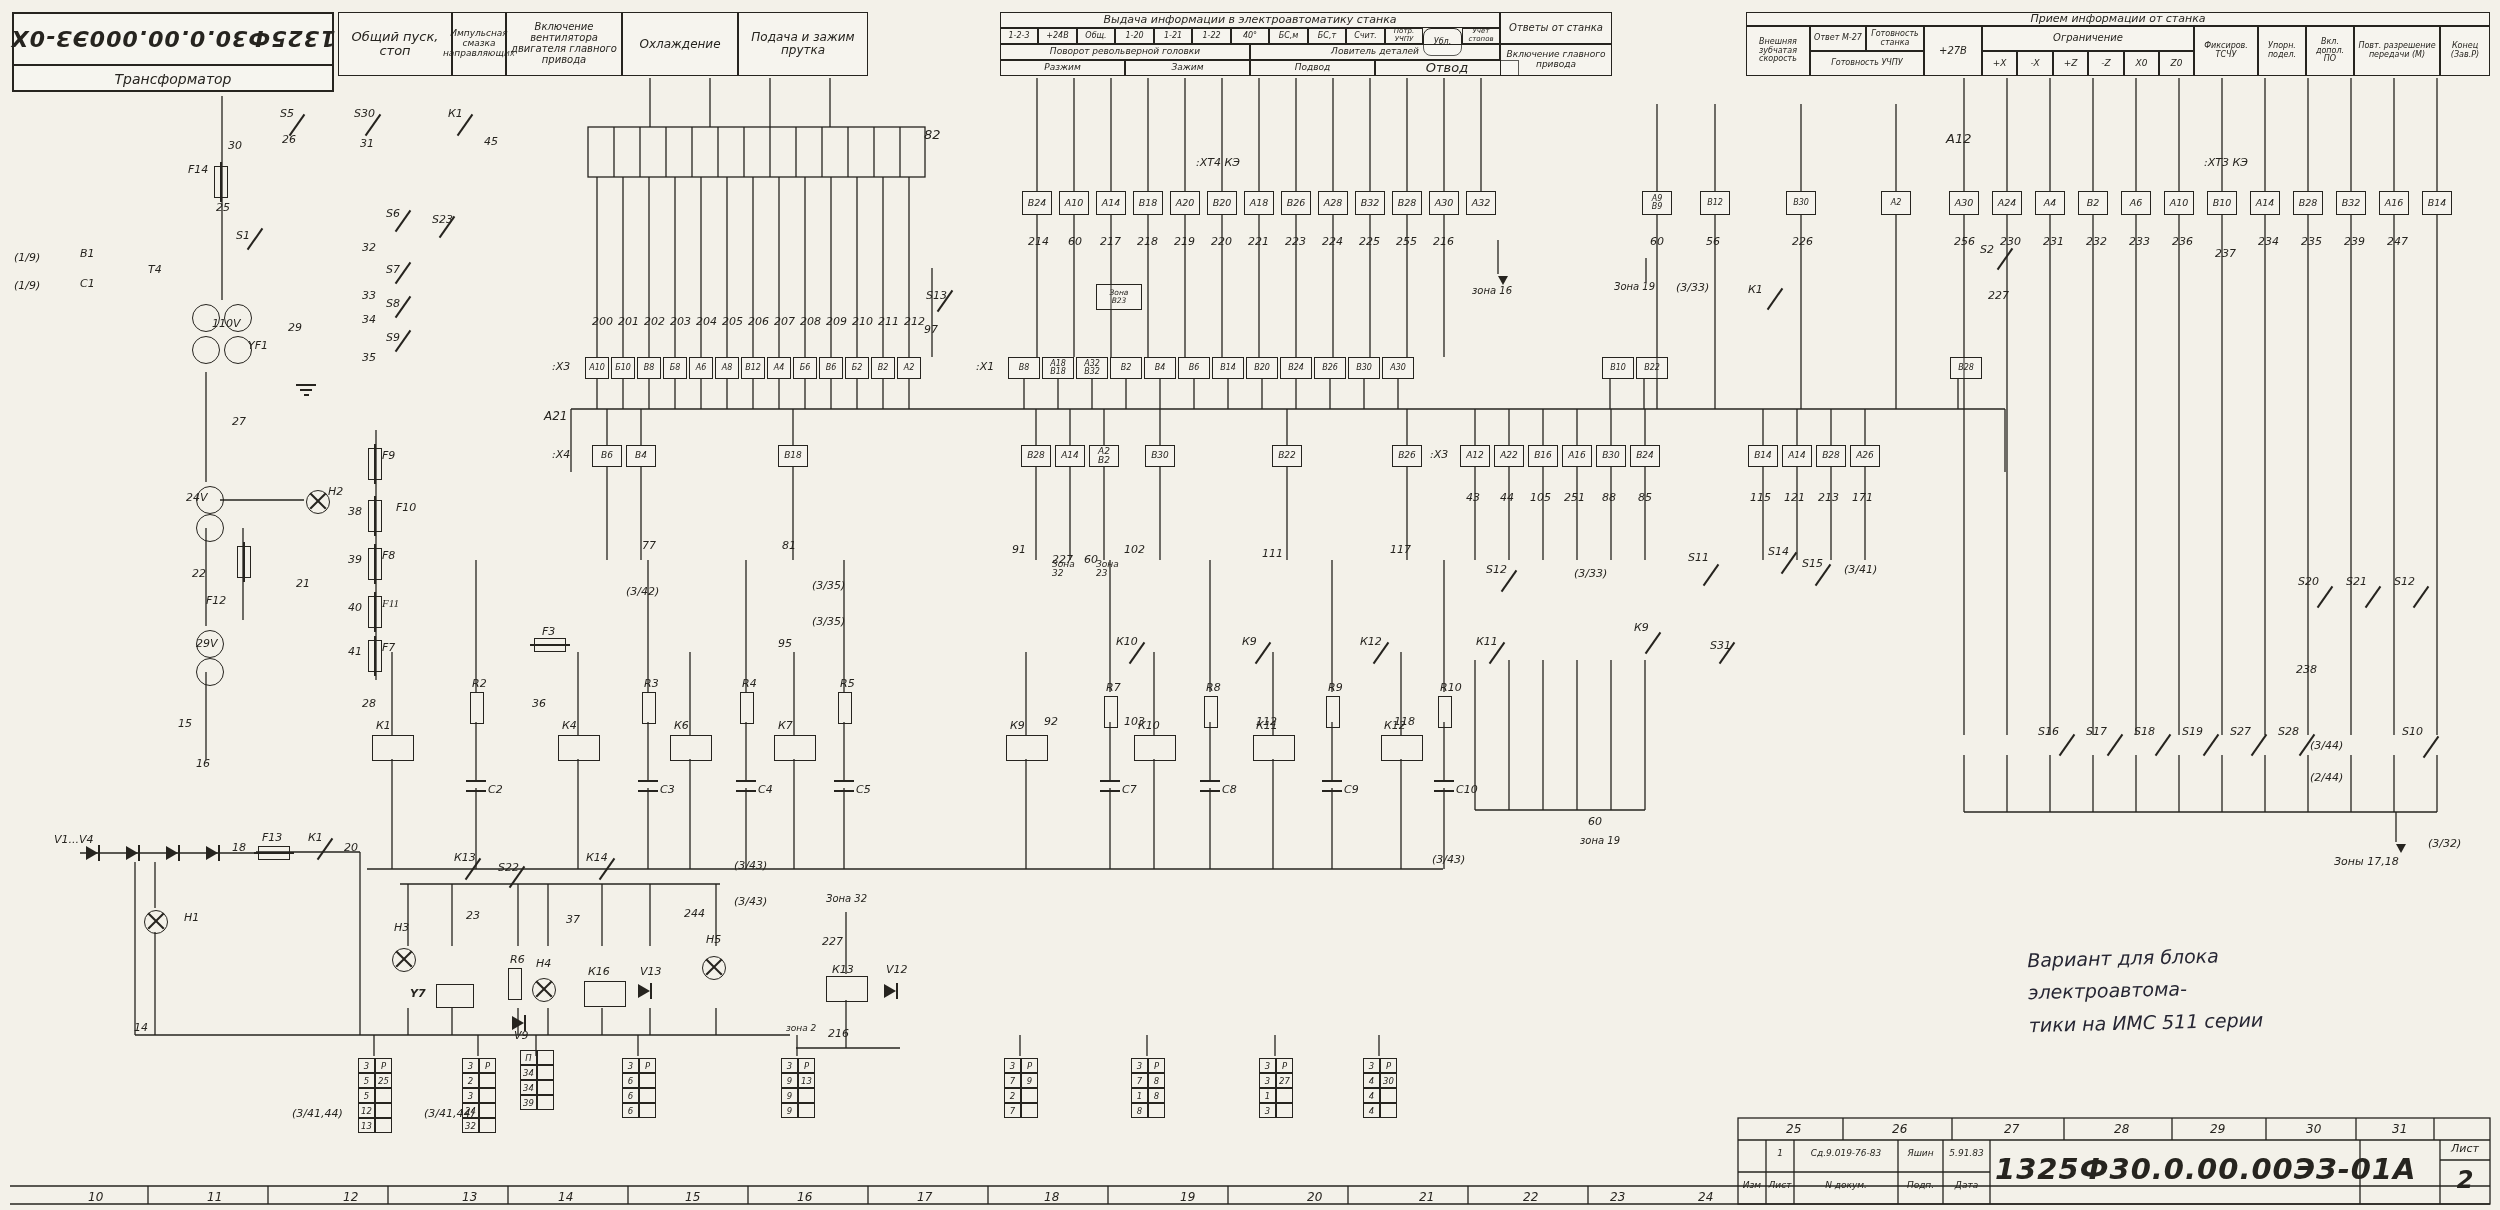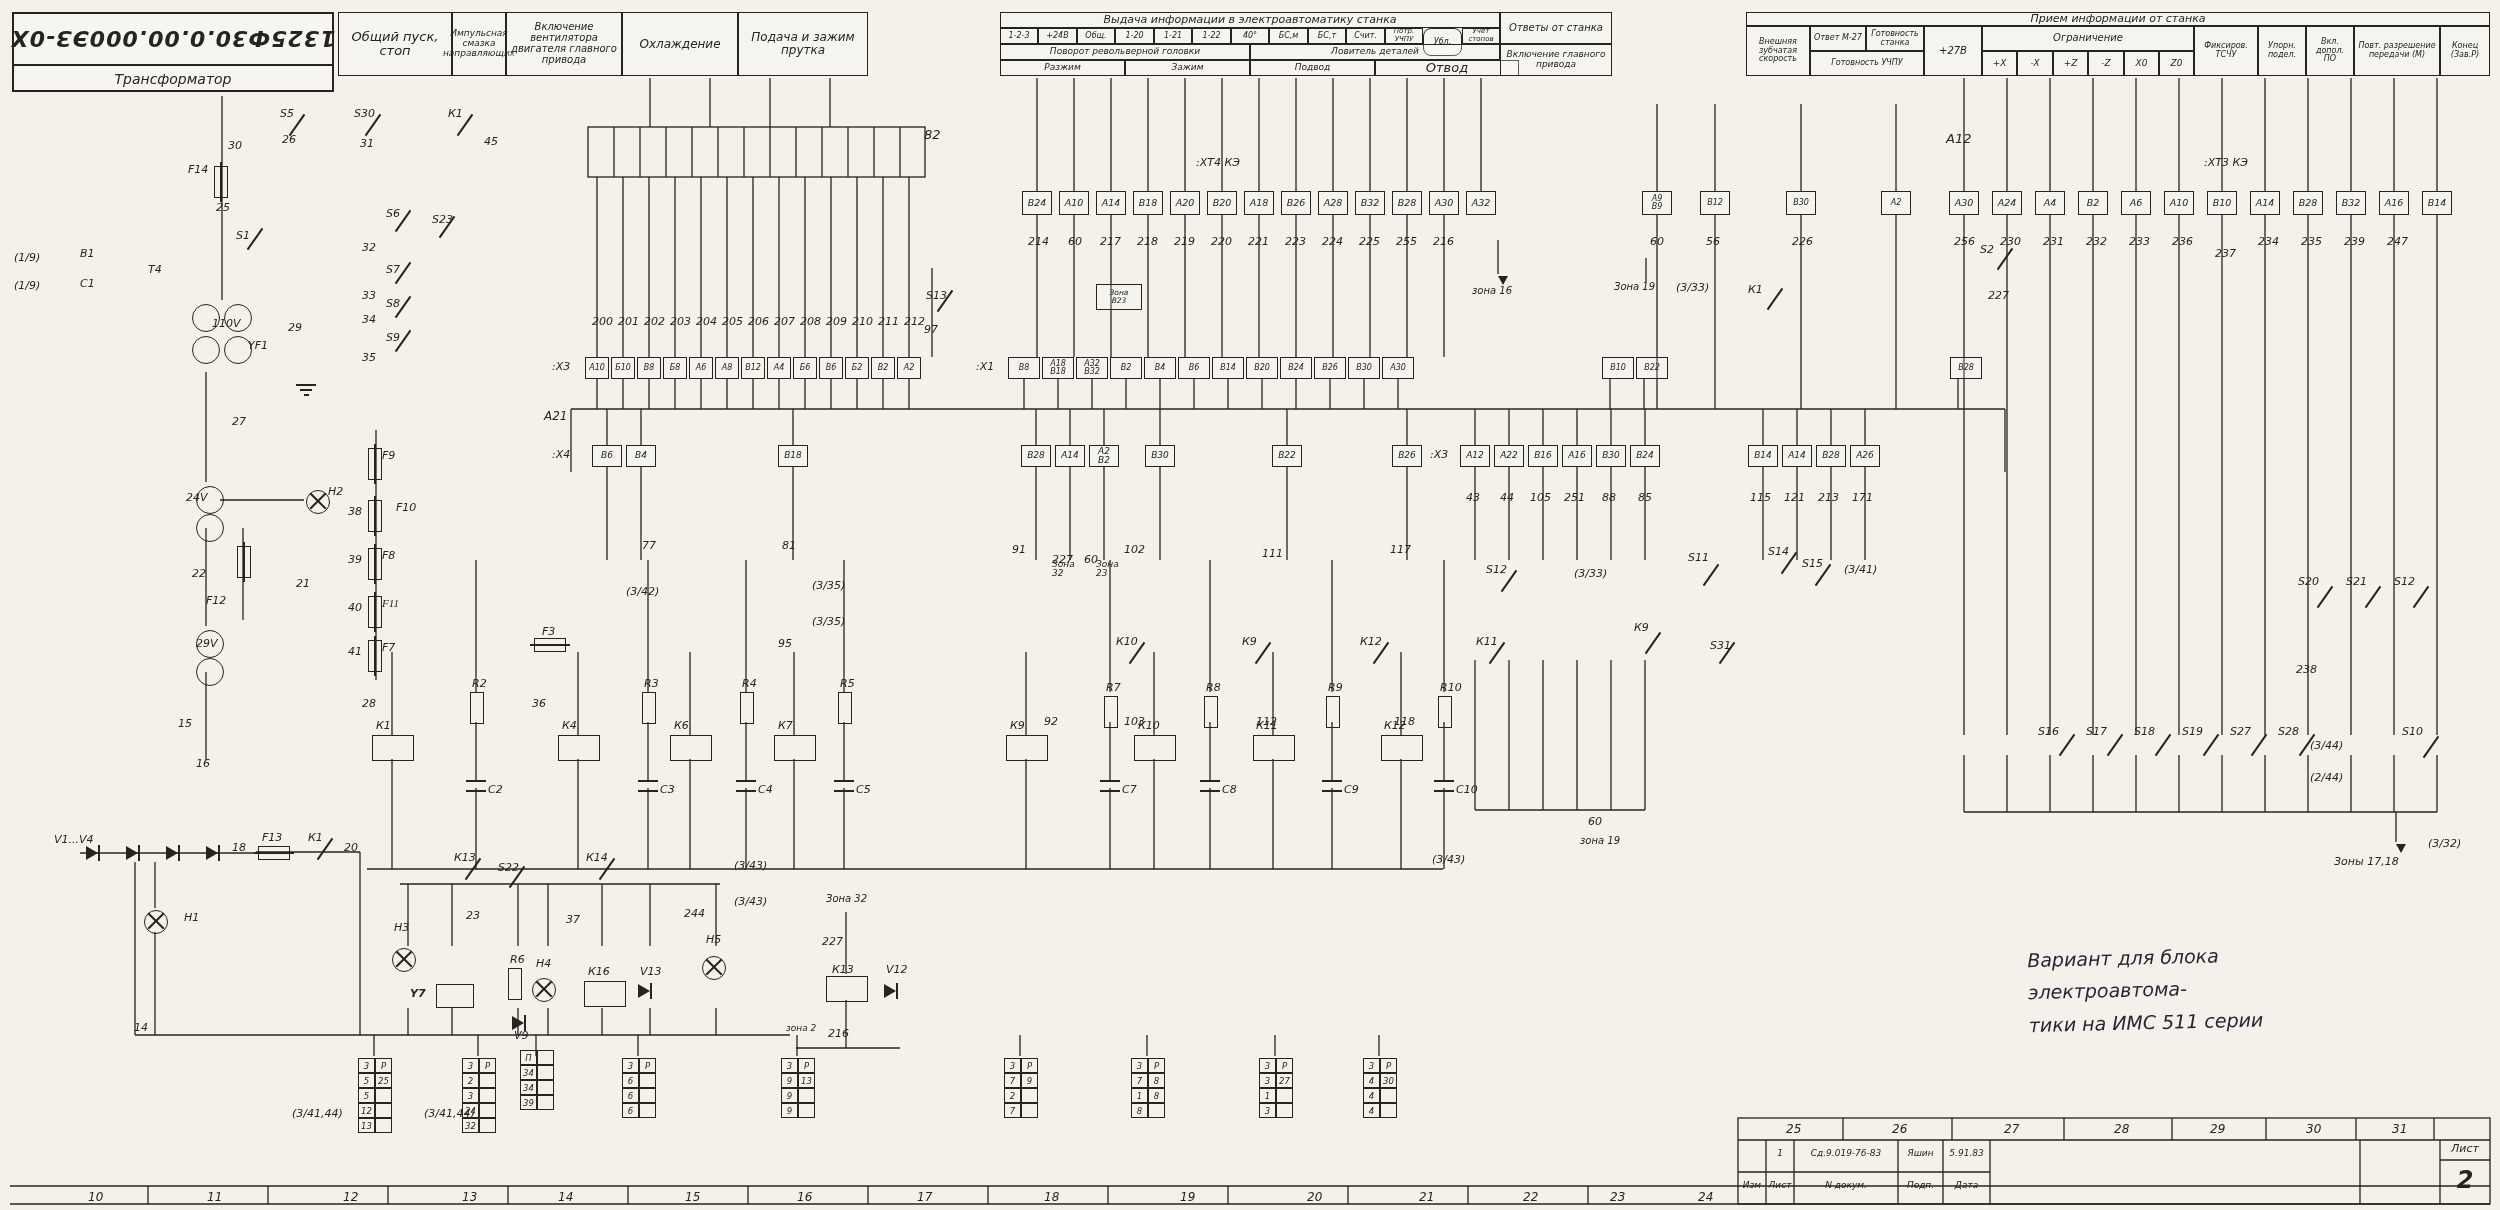--- a/index.html
+++ b/index.html
@@ -358,20 +358,21 @@
   <div class="stamp">
     <div class="stamp-code">1325Ф30.0.00.000ЭЗ-0Х</div>
     <div class="stamp-name">Трансформатор</div>
   </div>
 
   <div class="note">
     <div>Вариант для блока электроавтома-</div>
     <div>тики на ИМС 511 серии</div>
   </div>
 
+  <div class="docnum">1325Ф30.0.00.00ЭЗ-01А</div>
   <div class="sheetword">Лист</div>
   <div class="sheetnum">2</div>
 <div class="hcell" style="left: 338px; top: 12px; position: absolute; width: 114px; height: 64px; font-size: 13px;">Общий пуск, стоп</div>
     <div class="hcell" style="left: 452px; top: 12px; position: absolute; width: 54px; height: 64px; font-size: 9px;">Импульсная смазка направляющих</div>
     <div class="hcell" style="left: 506px; top: 12px; position: absolute; width: 116px; height: 64px; font-size: 10px;">Включение вентилятора двигателя главного привода</div>
     <div class="hcell" style="left: 622px; top: 12px; position: absolute; width: 116px; height: 64px; font-size: 12px;">Охлаждение</div>
     <div class="hcell" style="left: 738px; top: 12px; position: absolute; width: 130px; height: 64px; font-size: 12px;">Подача и зажим прутка</div>
     <div class="hcell" style="left: 1000px; top: 12px; position: absolute; width: 500px; height: 16px; font-size: 11px;">Выдача информации в электроавтоматику станка</div>
     <div class="hcell" style="left: 1000px; top: 28px; position: absolute; width: 38px; height: 16px; font-size: 8px;">1-2-3</div>
     <div class="hcell" style="left: 1038px; top: 28px; position: absolute; width: 39px; height: 16px; font-size: 8px;">+24В</div>

